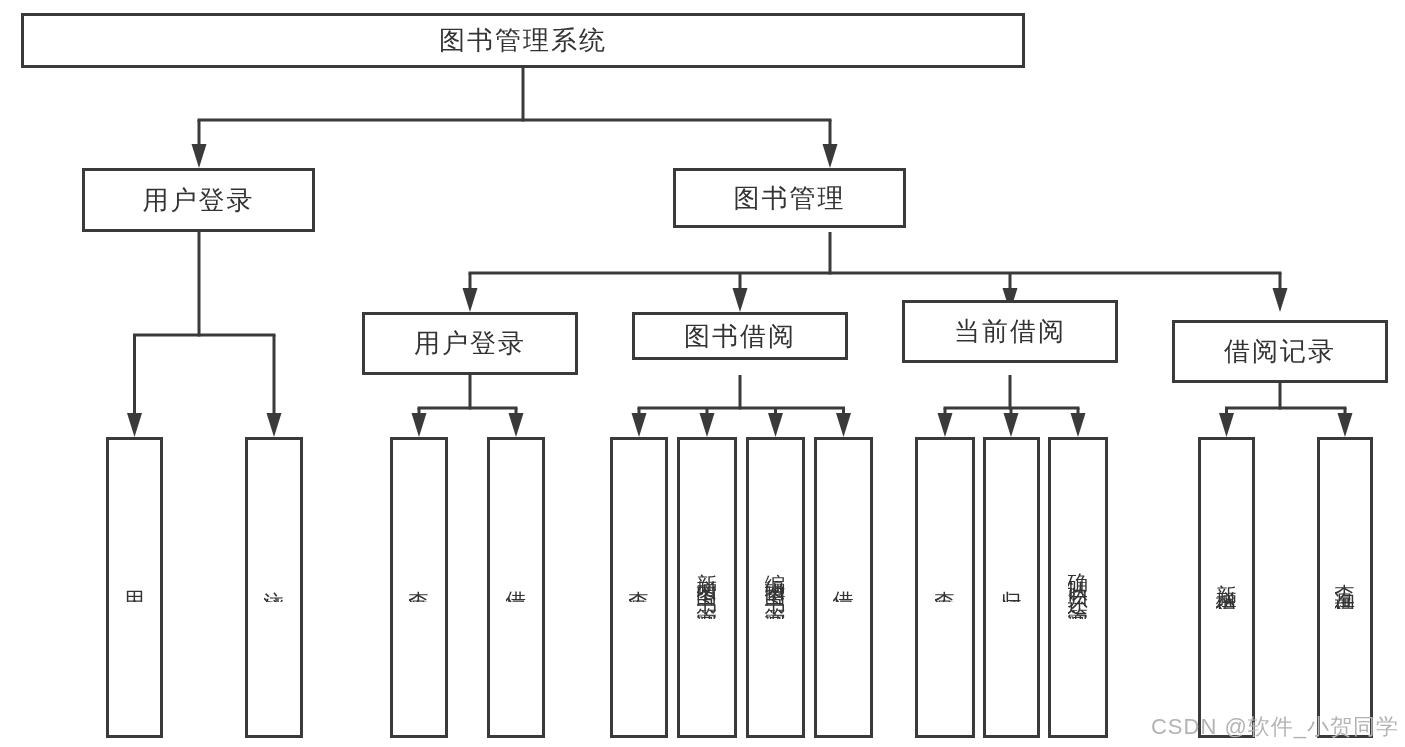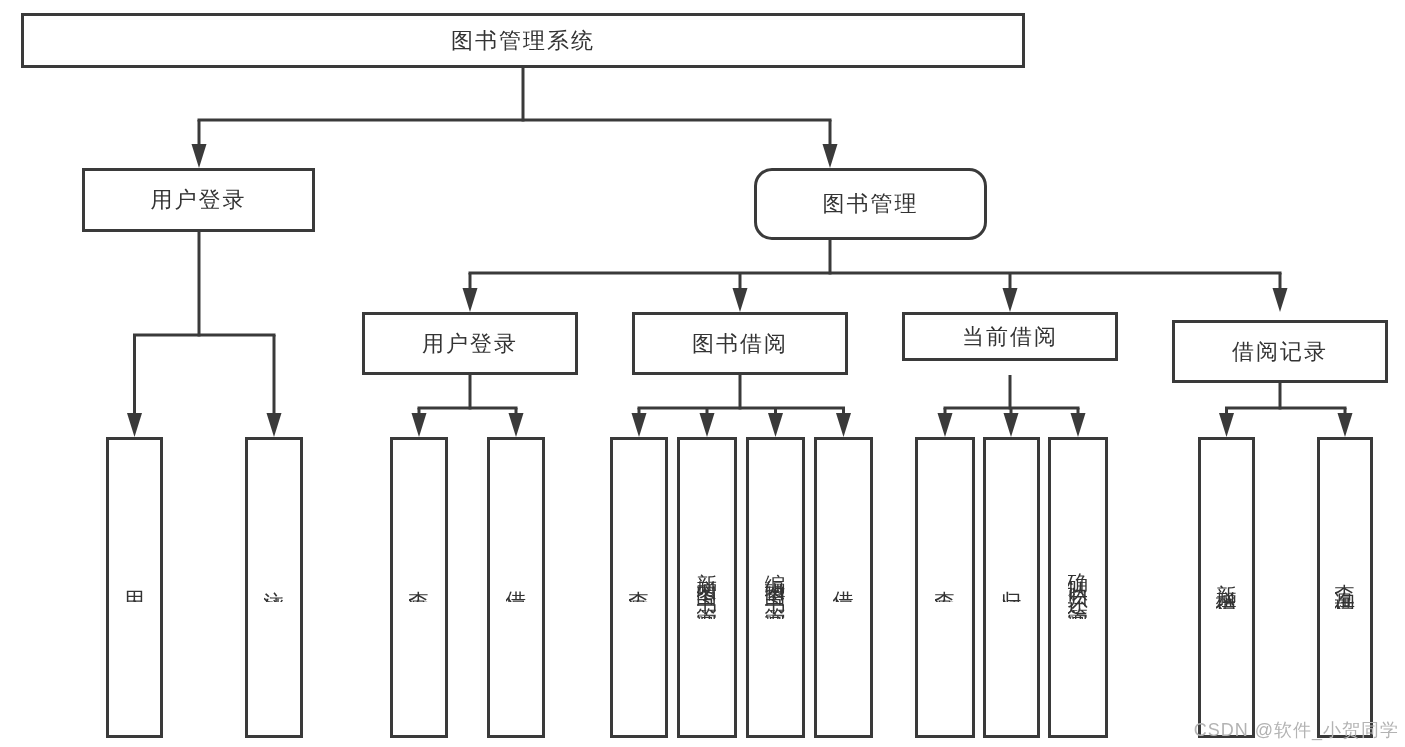--- a/index.html
+++ b/index.html
@@ -32,38 +32,38 @@
     position: absolute;
     box-sizing: border-box;
     border: 3px solid #3a3a3a;
     background: #ffffff;
     display: flex;
     align-items: center;
     justify-content: center;
     color: #333333;
   }
   .box.h span {
-    font-size: 22px;
+    font-size: 26px;
     letter-spacing: 2px;
     white-space: nowrap;
   }
   .box.v span {
     writing-mode: vertical-rl;
     text-orientation: upright;
     font-size: 21px;
     line-height: 1;
     letter-spacing: 7px;
     max-height: 288px;
     overflow: hidden;
   }
   #watermark {
     position: absolute;
     right: 6px;
     bottom: 5px;
-    font-size: 18px;
+    font-size: 22px;
     color: #b3b3b3;
     letter-spacing: 1px;
     white-space: nowrap;
   }
 </style>
 </head>
 <body>
 
 <div id="stage">
 
@@ -143,31 +143,31 @@
     </g>
   </svg>
 
   <div class="box h" style="left:21px; top:13px; width:1004px; height:55px;">
     <span>图书管理系统</span>
   </div>
 
   <div class="box h" style="left:82px; top:168px; width:233px; height:64px;">
     <span>用户登录</span>
   </div>
-  <div class="box h" style="left:754px; top:168px; width:233px; height:72px;border-radius:18px;">
+  <div class="box h" style="left:673px; top:168px; width:233px; height:60px;">
     <span>图书管理</span>
   </div>
 
   <div class="box h" style="left:362px; top:312px; width:216px; height:63px;">
     <span>用户登录</span>
   </div>
-  <div class="box h" style="left:632px; top:312px; width:216px; height:63px;">
+  <div class="box h" style="left:632px; top:312px; width:216px; height:48px;">
     <span>图书借阅</span>
   </div>
-  <div class="box h" style="left:902px; top:312px; width:216px; height:49px;">
+  <div class="box h" style="left:902px; top:300px; width:216px; height:63px;">
     <span>当前借阅</span>
   </div>
   <div class="box h" style="left:1172px; top:312px; width:216px; height:63px;margin-top:8px;">
     <span>借阅记录</span>
   </div>
 
   <div class="box v" style="left:106px; top:437px; width:57px; height:301px;">
     <span>用户登录</span>
   </div>
   <div class="box v" style="left:245px; top:437px; width:58px; height:301px;">

